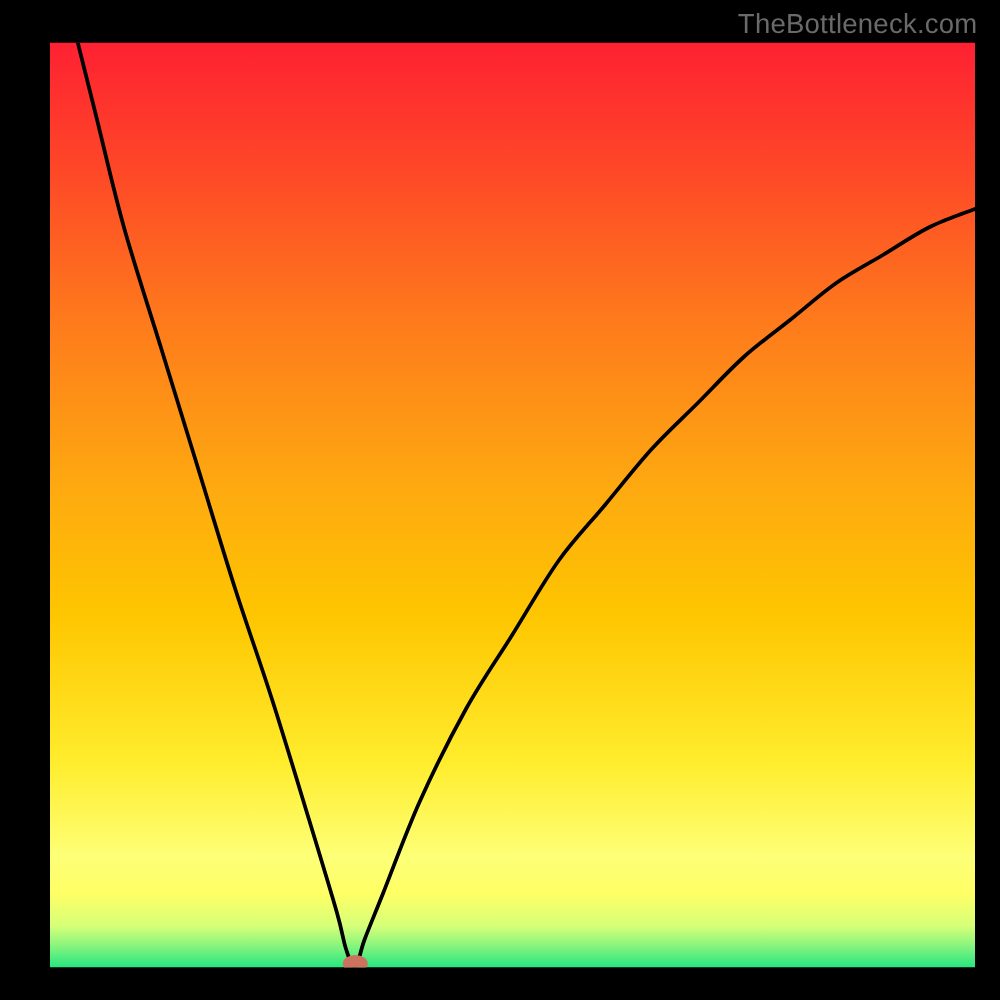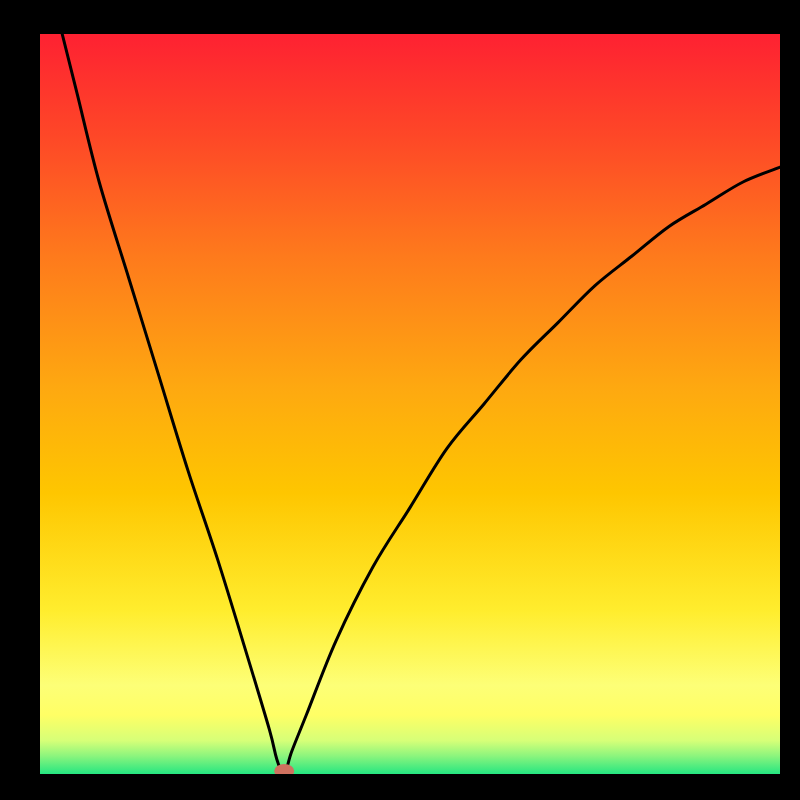--- a/index.html
+++ b/index.html
@@ -31,20 +31,21 @@
     top: 34px;
     width: 740px;
     height: 740px;
   }
   svg { display: block; }
 </style>
 </head>
 <body>
 
 <div class="outer">
+  <div class="watermark">TheBottleneck.com</div>
   <div class="plot">
     <svg id="chart-svg" width="740" height="740" viewBox="0 0 740 740">
         <defs>
           <linearGradient id="bg-grad" x1="0" y1="0" x2="0" y2="1">
             <stop offset="0%" stop-color="#fe2132"></stop>
             <stop offset="14.000000000000002%" stop-color="#fe4827"></stop>
             <stop offset="30%" stop-color="#fe7a1c"></stop>
             <stop offset="48%" stop-color="#fea910"></stop>
             <stop offset="62%" stop-color="#fec600"></stop>
             <stop offset="78%" stop-color="#ffed2e"></stop>

